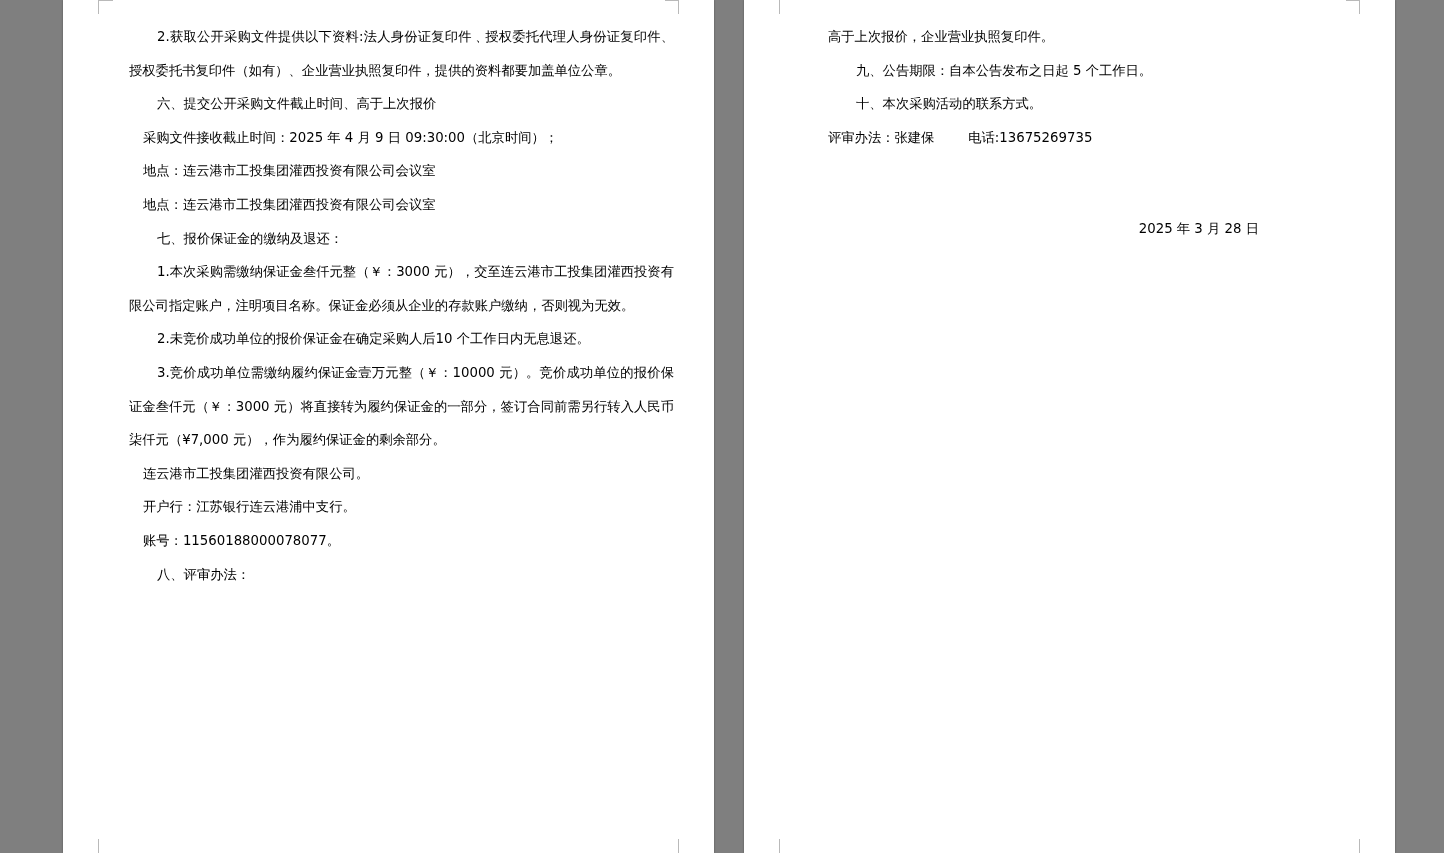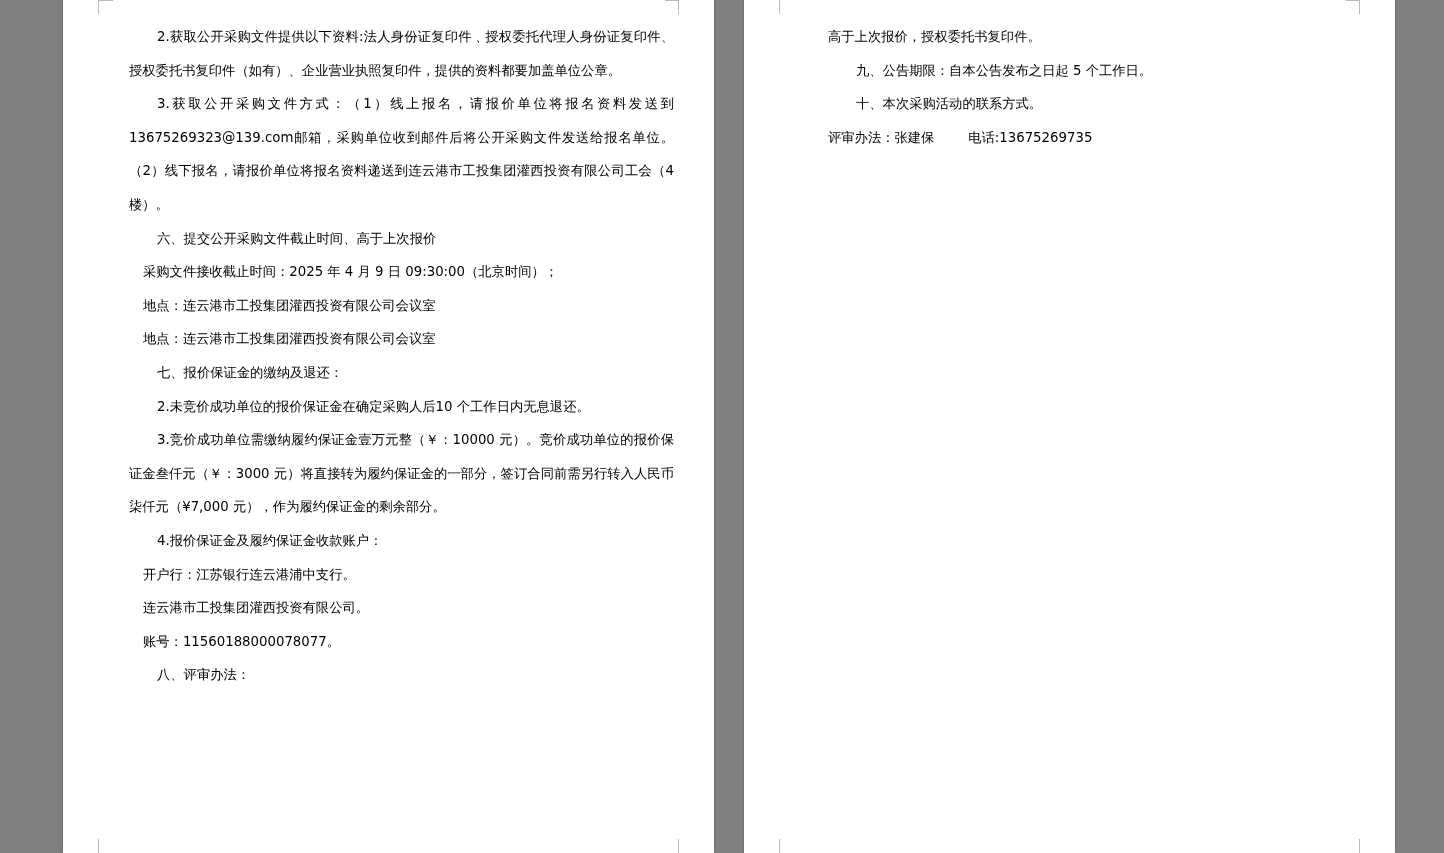--- a/index.html
+++ b/index.html
@@ -88,52 +88,52 @@
   <div class="page page-left">
     <div class="crop crop-v" style="left:35px;top:0;"></div>
     <div class="crop crop-h" style="left:36px;top:0;"></div>
     <div class="crop crop-v" style="left:615px;top:0;"></div>
     <div class="crop crop-h" style="left:602px;top:0;"></div>
     <div class="crop crop-v" style="left:35px;bottom:0;"></div>
     <div class="crop crop-v" style="left:615px;bottom:0;"></div>
 
     <div class="content">
       <p class="p ind2">2.获取公开采购文件提供以下资料:法人身份证复印件﹑授权委托代理人身份证复印件、授权委托书复印件（如有）、企业营业执照复印件，提供的资料都要加盖单位公章。</p>
-      <p class="p ind2">3.获取公开采购文件方式：（1）线上报名，请报价单位将报名资料发送到13675269323@139.com邮箱，采购单位收到邮件后将公开采购文件发送给报名单位。（2）线下报名，请报价单位将报名资料递送到连云港市工投集团灌西投资有限公司工会（4 楼）。</p>
       <p class="p ind2">六、提交公开采购文件截止时间、高于上次报价</p>
       <p class="p ind1">采购文件接收截止时间：2025 年 4 月 9 日 09:30:00（北京时间）；</p>
       <p class="p ind1">地点：连云港市工投集团灌西投资有限公司会议室</p>
       <p class="p ind1">地点：连云港市工投集团灌西投资有限公司会议室</p>
       <p class="p ind2">七、报价保证金的缴纳及退还：</p>
+      <p class="p ind2">1.本次采购需缴纳保证金叁仟元整（￥：3000 元），交至连云港市工投集团灌西投资有限公司指定账户，注明项目名称。保证金必须从企业的存款账户缴纳，否则视为无效。</p>
       <p class="p ind2">2.未竞价成功单位的报价保证金在确定采购人后10 个工作日内无息退还。</p>
       <p class="p ind2">3.竞价成功单位需缴纳履约保证金壹万元整（￥：10000 元）。竞价成功单位的报价保证金叁仟元（￥：3000 元）将直接转为履约保证金的一部分，签订合同前需另行转入人民币柒仟元（¥7,000 元），作为履约保证金的剩余部分。</p>
-      <p class="p ind2">4.报价保证金及履约保证金收款账户：</p>
+      <p class="p ind1">连云港市工投集团灌西投资有限公司。</p>
       <p class="p ind1">开户行：江苏银行连云港浦中支行。</p>
-      <p class="p ind1">连云港市工投集团灌西投资有限公司。</p>
       <p class="p ind1">账号：11560188000078077。</p>
       <p class="p ind2">八、评审办法：</p>
 
     </div>
   </div>
 
   <div class="page page-right">
     <div class="crop crop-v" style="left:35px;top:0;"></div>
     <div class="crop crop-v" style="left:615px;top:0;"></div>
     <div class="crop crop-h" style="left:602px;top:0;"></div>
     <div class="crop crop-v" style="left:35px;bottom:0;"></div>
     <div class="crop crop-v" style="left:615px;bottom:0;"></div>
 
     <div class="content content-right">
-      <p class="p ind0">高于上次报价，授权委托书复印件。</p>
+      <p class="p ind0">高于上次报价，企业营业执照复印件。</p>
       <p class="p ind2">九、公告期限：自本公告发布之日起 5 个工作日。</p>
       <p class="p ind2">十、本次采购活动的联系方式。</p>
 
       <p class="p contact-row">
         <span>评审办法：</span><span>张建保</span>&nbsp;&nbsp;&nbsp;&nbsp;&nbsp;&nbsp;&nbsp;&nbsp;<span>电话:</span><span class="tel">13675269735</span>
       </p>
 
       <div class="gap"></div>
       <div class="gap-sm"></div>
 
+      <p class="p sign2">2025 年 3 月 28 日</p>
     </div>
   </div>
 
 </div>
 
 </body></html>

